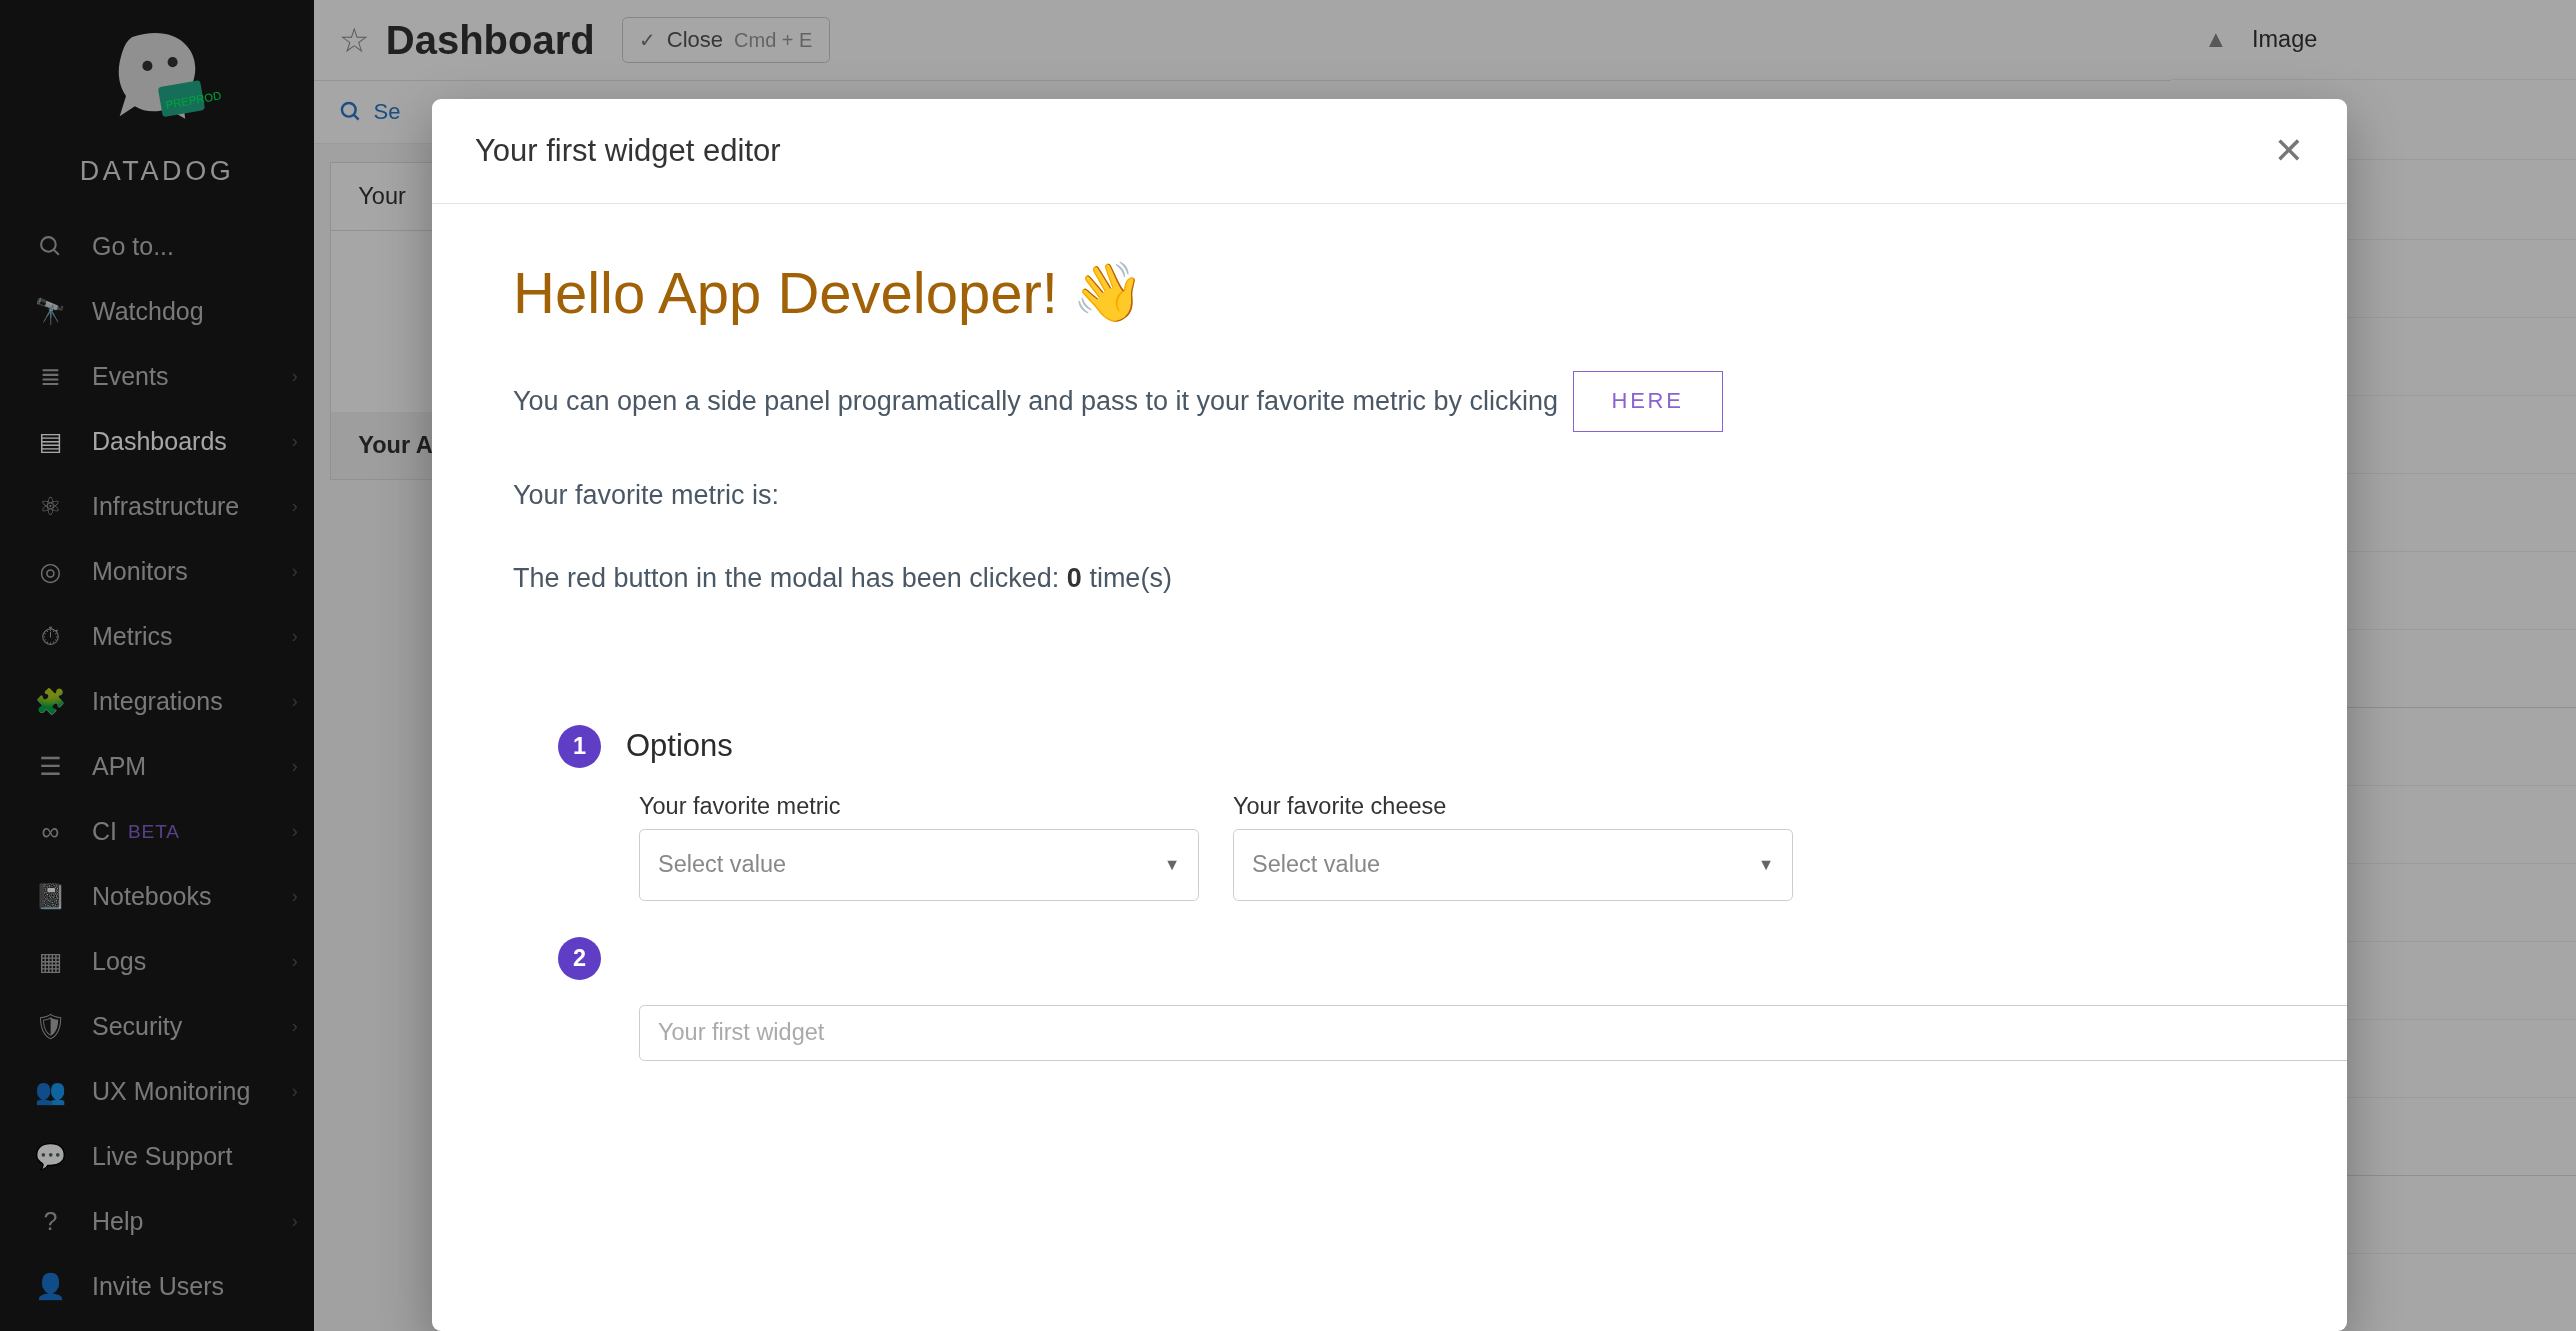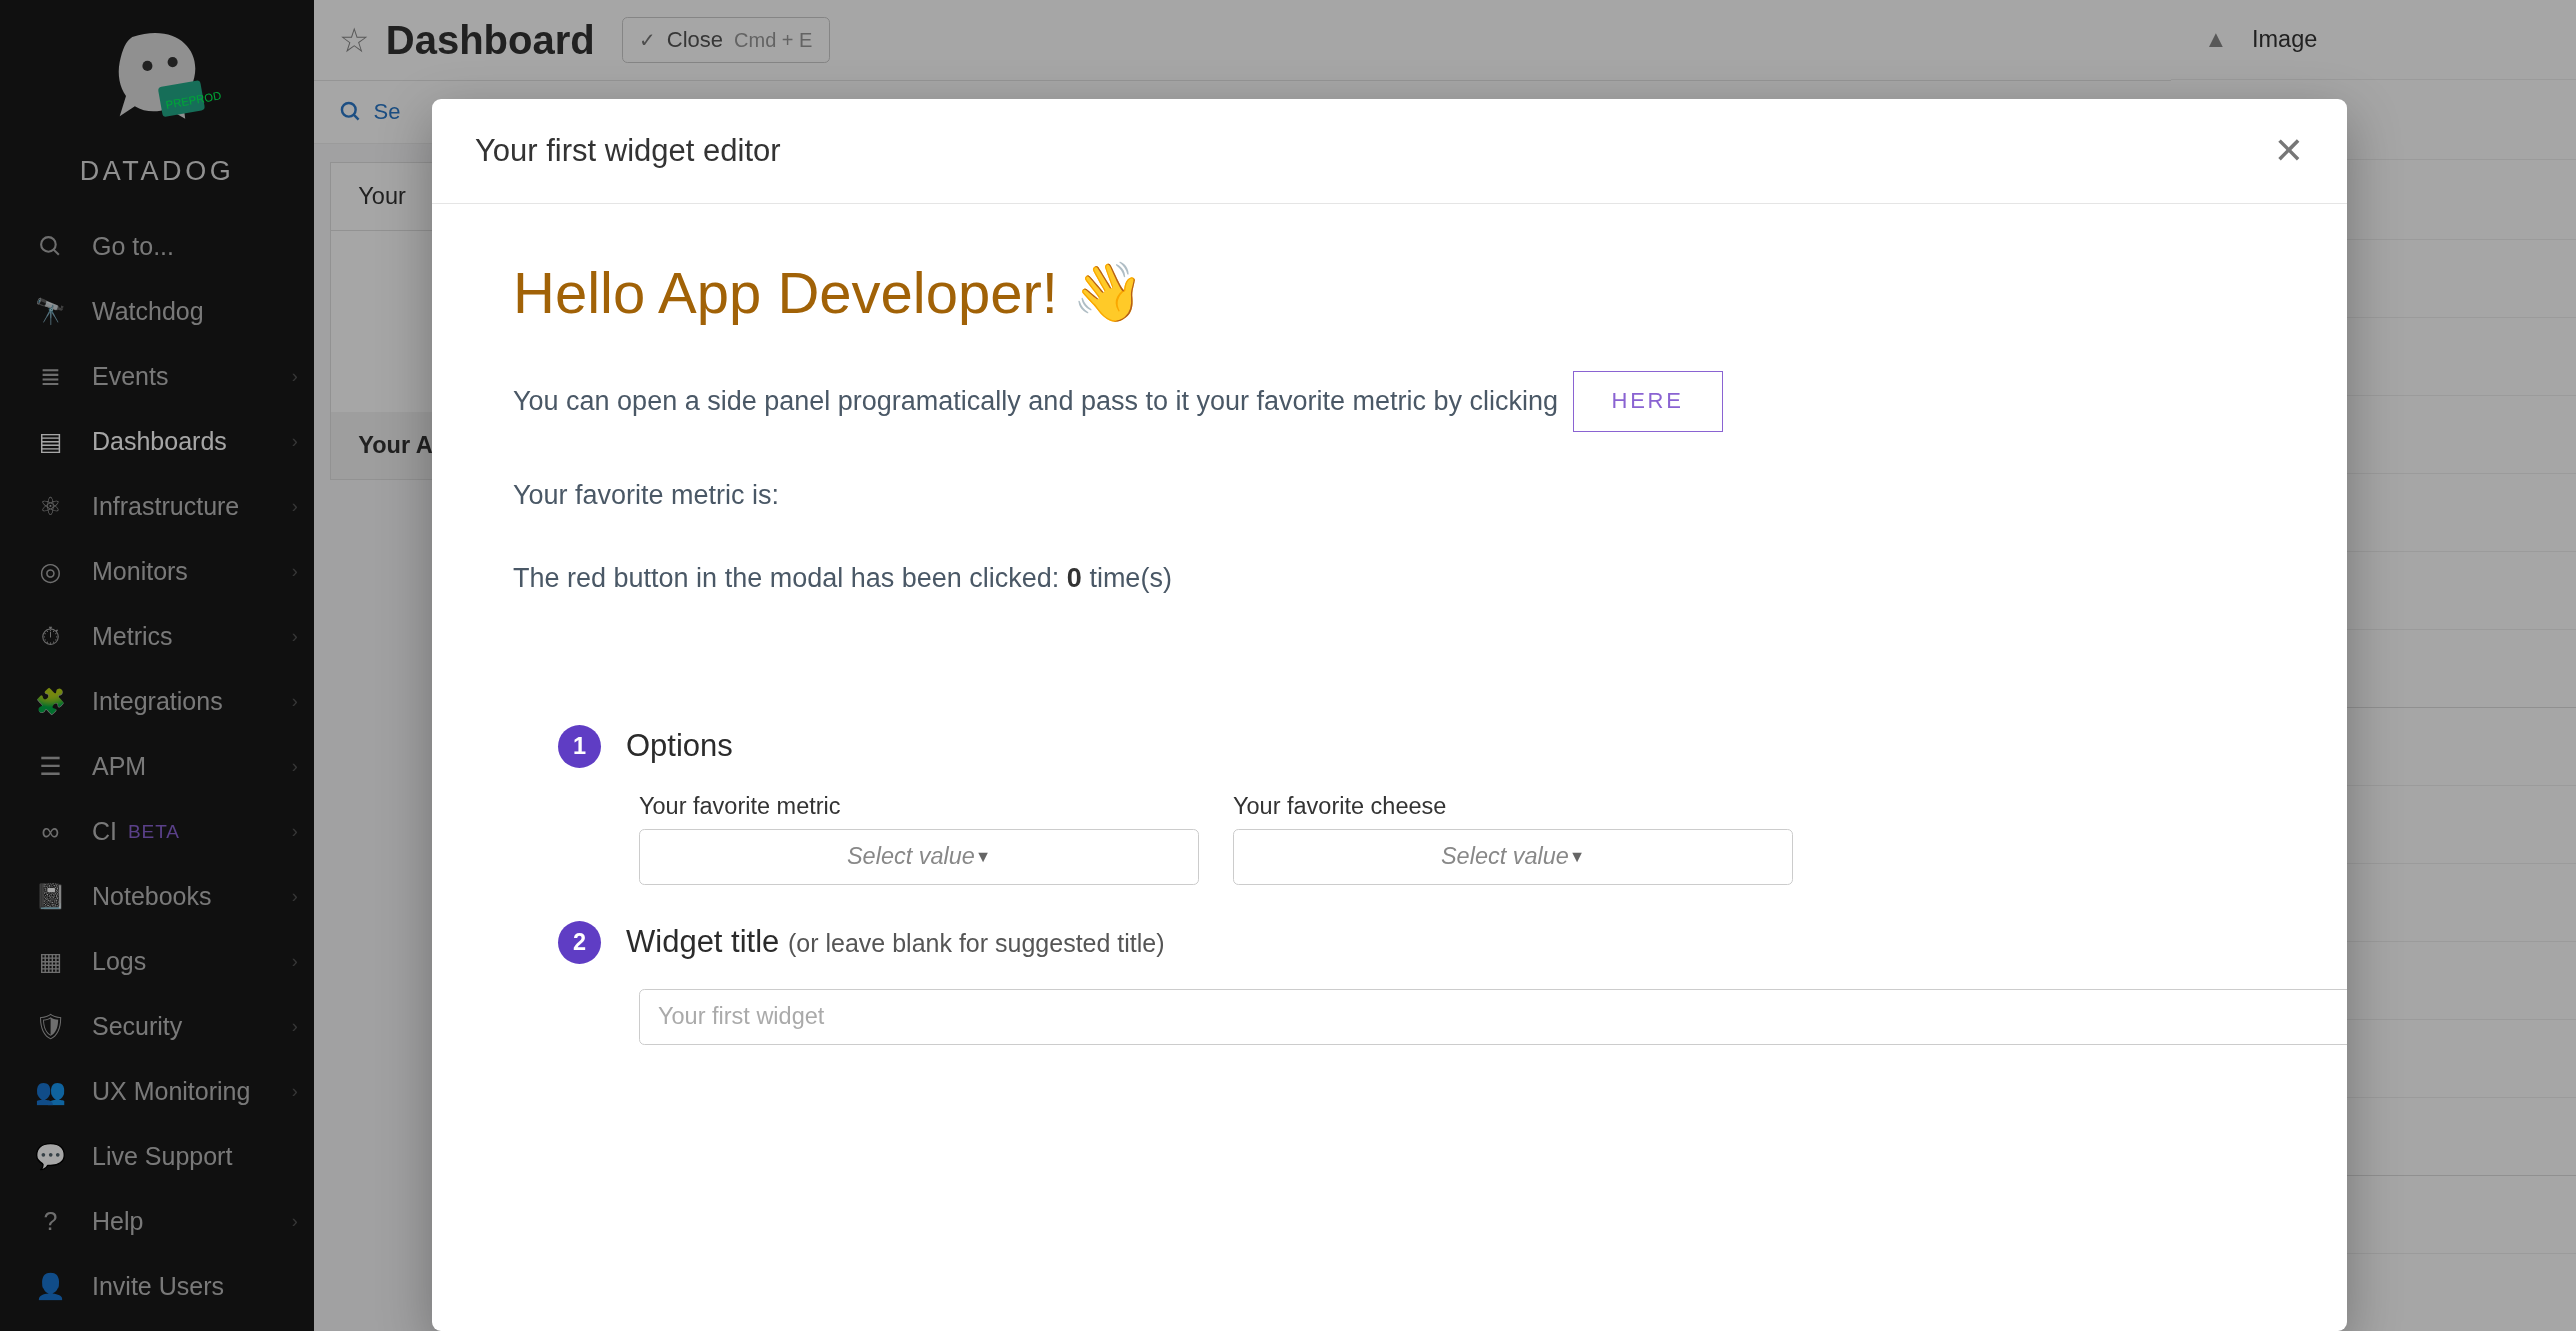--- a/index.html
+++ b/index.html
@@ -261,29 +261,28 @@
   display: flex;
   gap: 34px;
   padding-left: 81px;
   margin-bottom: 36px;
 }
 .field { display: flex; flex-direction: column; gap: 9px; width: 560px; }
 .field-label { font-size: 23.5px; color: #333; }
 .select {
   border: 0.9px solid #ccc;
   border-radius: 5.4px;
-  height: 56px;
-  display: flex;
-  align-items: center;
-  justify-content: center;
+  height: 72px;
+  display: flex;
+  align-items: center;
+  justify-content: space-between;
   padding: 0 18px;
   font-size: 23.5px;
   color: #888;
   background: #fff;
-  font-style: italic;
 }
 .caret-down { font-size: 16.3px; color: #666; }
 .title-input {
   margin-left: 81px;
   width: 1743px;
   border: 0.9px solid #ccc;
   border-radius: 5.4px;
   height: 56px;
   padding: 0 18px;
   font-size: 23.5px;
@@ -524,22 +523,18 @@
           <div class="field-label">Your favorite cheese</div>
           <div class="select">
             <span>Select value</span>
             <span class="caret-down">▼</span>
           </div>
         </div>
       </div>
 
       <div class="section-row" style="margin-top:9px;">
         <div class="step-badge">2</div>
-        <div class="section-title">
-          <span>Widget title</span>
-          <span class="section-hint">(or leave blank for suggested title)</span>
-        </div>
       </div>
       <input class="title-input" placeholder="Your first widget" style="">
     </div>
   </div>
 </div>
 
 
 </body></html>

